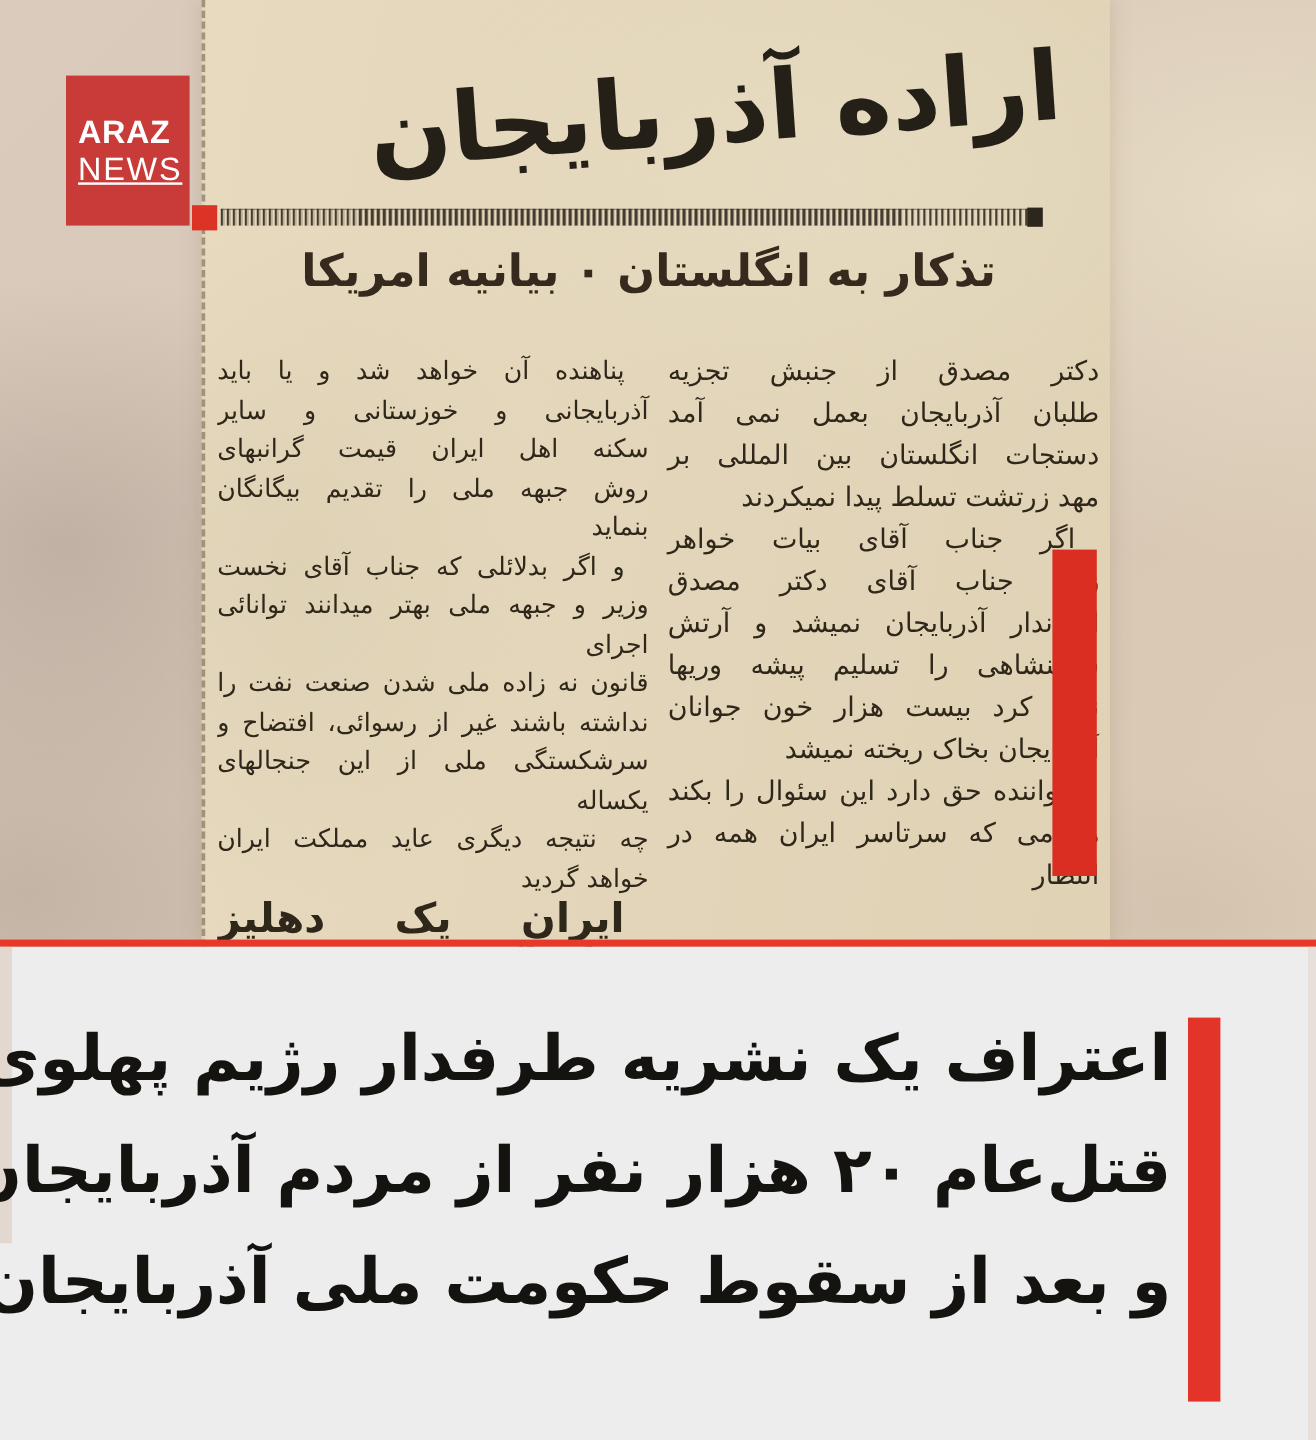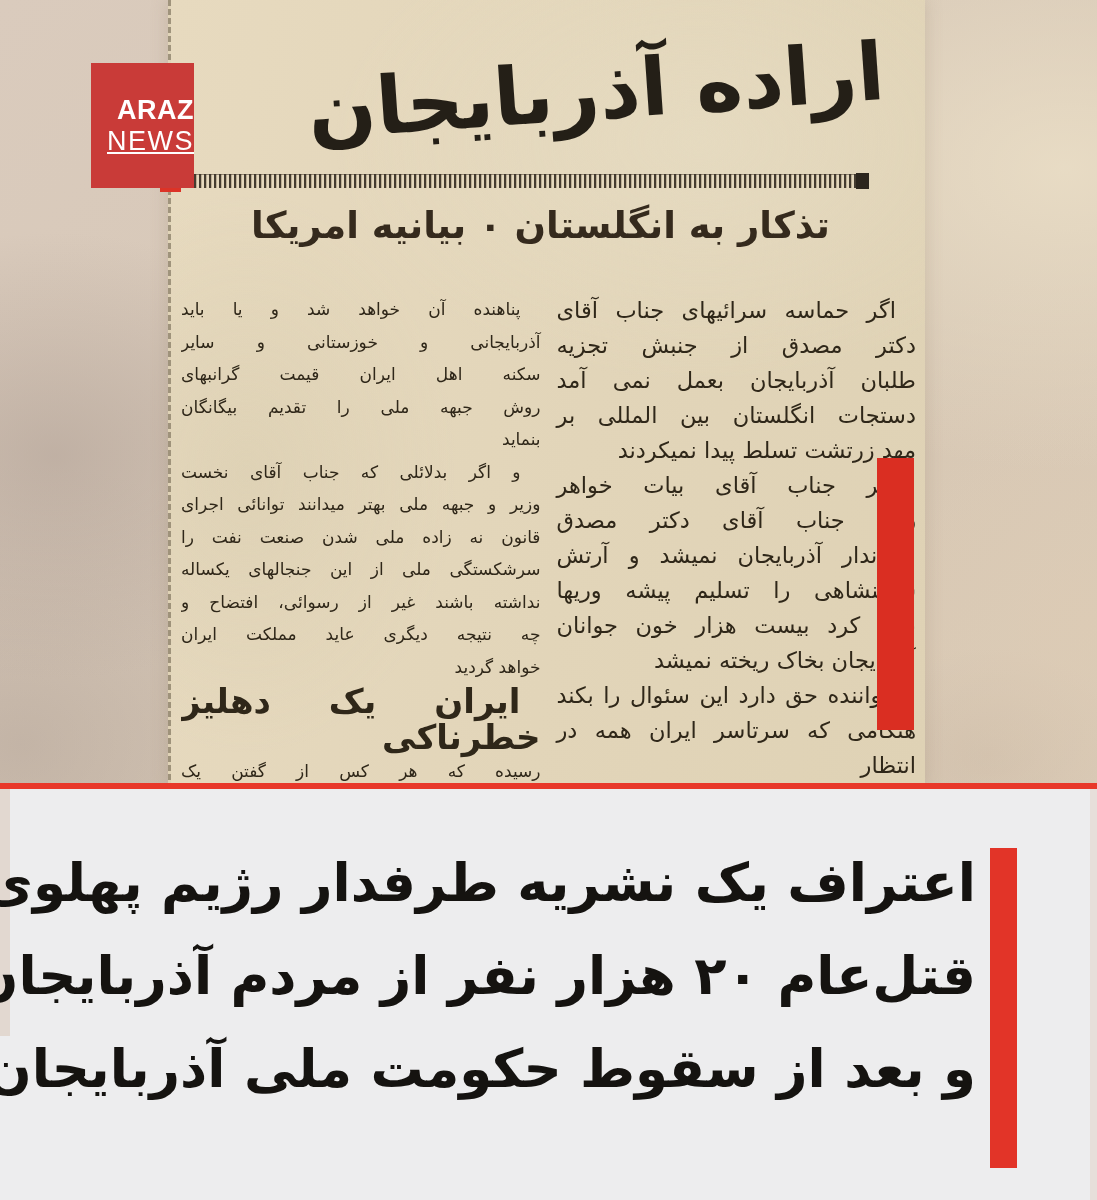--- a/index.html
+++ b/index.html
@@ -42,30 +42,30 @@
 
   .cols{position:absolute;left:10px;right:9px;top:293px;bottom:0;
       display:flex;gap:16px;overflow:hidden;}
   .col{flex:1;color:#2f2719;min-width:0;}
   .note{height:34px;font-size:17.5px;color:#3a3124;text-align:right;padding-right:28px;box-sizing:border-box;}
   .para{margin:0;}
   .tline{text-align:justify;text-align-last:justify;-moz-text-align-last:justify;}
   .tline.pfirst{text-indent:20px;}
   .tline.plast{text-align-last:right;-moz-text-align-last:right;}
   .col-right .tline{font-size:22.5px;line-height:35px;}
-  .col-left  .tline{font-size:17px;line-height:32.5px;}
+  .col-left  .tline{font-size:21px;line-height:32.5px;}
   .col-left .para:nth-child(3) .tline:first-child{font-size:34px;font-weight:bold;line-height:36px;}
 
   .hl-bar{position:absolute;left:706px;top:458px;width:37px;height:272px;background:#da2e22;}
 
   
   .logo{position:absolute;left:55px;top:63px;width:103px;height:125px;background:#c93b38;
-      display:flex;flex-direction:column;align-items:flex-end;justify-content:center;
+      display:flex;flex-direction:column;align-items:flex-start;justify-content:center;
       padding-left:10px;box-sizing:border-box;color:#ffffff;
-      font-family:"Liberation Sans",sans-serif;margin-left:36px;}
+      font-family:"Liberation Sans",sans-serif;}
   .logo-araz{font-size:27px;font-weight:bold;letter-spacing:.5px;line-height:31px;}
   .logo-news{font-size:27px;font-weight:normal;letter-spacing:1.5px;line-height:31px;text-decoration:underline;}
 
   
   .divider{position:absolute;left:0;top:783px;width:1097px;height:6px;background:#e8382a;}
   .band{position:absolute;left:0;top:789px;width:1097px;height:411px;background:#ededee;}
   .band::before{content:"";position:absolute;left:0;top:0;width:10px;height:60%;background:rgba(216,198,184,.55);}
   .band::after{content:"";position:absolute;right:0;top:0;width:7px;height:100%;background:rgba(226,210,198,.5);}
   .cap-bar{position:absolute;left:990px;top:59px;width:27px;height:320px;background:#e23428;}
   .cap-text{position:absolute;top:47px;right:121px;text-align:right;font-weight:bold;color:#151310;}
@@ -83,21 +83,20 @@
 
     <div class="rule-accent"></div>
     <div class="rule"></div>
 
     <div class="subtitle" dir="rtl">تذکار به انگلستان ۰ بیانیه امریکا</div>
 
     <div class="cols" dir="rtl">
       <div class="col col-right">
         <div>
             <div class="para">
-              <div class="tline pfirst">اگر حماسه سرائیهای جناب آقای</div>
               <div class="tline">دکتر مصدق از جنبش تجزیه</div>
               <div class="tline">طلبان آذربایجان بعمل نمی آمد</div>
               <div class="tline">دستجات انگلستان بین المللی بر</div>
               <div class="tline plast">مهد زرتشت تسلط پیدا نمیکردند</div>
             </div>
             <div class="para">
               <div class="tline pfirst">اگر جناب آقای بیات خواهر</div>
               <div class="tline">زاده جناب آقای دکتر مصدق</div>
               <div class="tline">استاندار آذربایجان نمیشد و آرتش</div>
               <div class="tline">شاهنشاهی را تسلیم پیشه وریها</div>
@@ -116,22 +115,22 @@
               <div class="tline pfirst">پناهنده آن خواهد شد و یا باید</div>
               <div class="tline">آذربایجانی و خوزستانی و سایر</div>
               <div class="tline">سکنه اهل ایران قیمت گرانبهای</div>
               <div class="tline">روش جبهه ملی را تقدیم بیگانگان</div>
               <div class="tline plast">بنماید</div>
             </div>
             <div class="para">
               <div class="tline pfirst">و اگر بدلائلی که جناب آقای نخست</div>
               <div class="tline">وزیر و جبهه ملی بهتر میدانند توانائی اجرای</div>
               <div class="tline">قانون نه زاده ملی شدن صنعت نفت را</div>
+              <div class="tline">نداشته باشند غیر از رسوائی، افتضاح و</div>
               <div class="tline">سرشکستگی ملی از این جنجالهای یکساله</div>
-              <div class="tline">نداشته باشند غیر از رسوائی، افتضاح و</div>
               <div class="tline">چه نتیجه دیگری عاید مملکت ایران</div>
               <div class="tline plast">خواهد گردید</div>
             </div>
             <div class="para">
               <div class="tline pfirst">ایران یک دهلیز خطرناکی</div>
               <div class="tline">رسیده که هر کس از گفتن یک</div>
             </div>
           </div>
       </div>
     </div>

